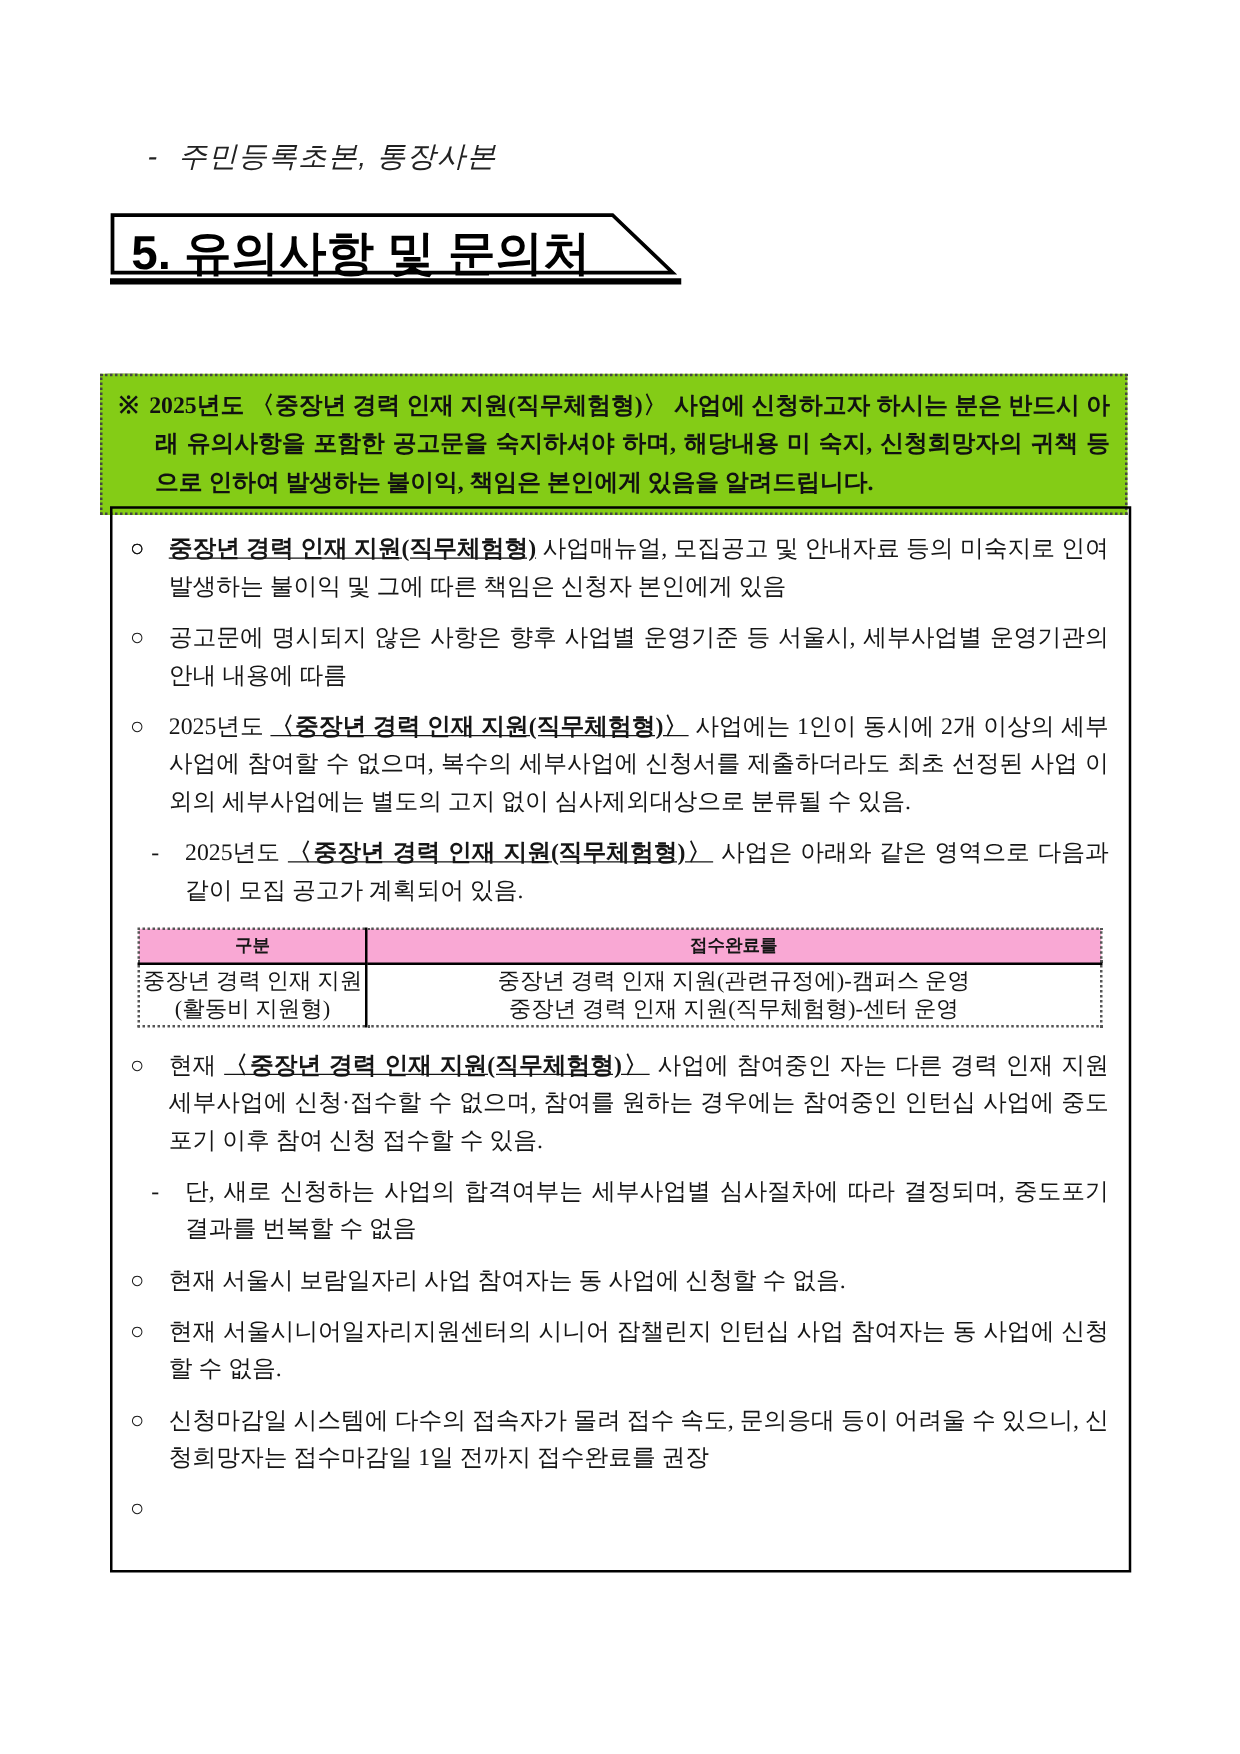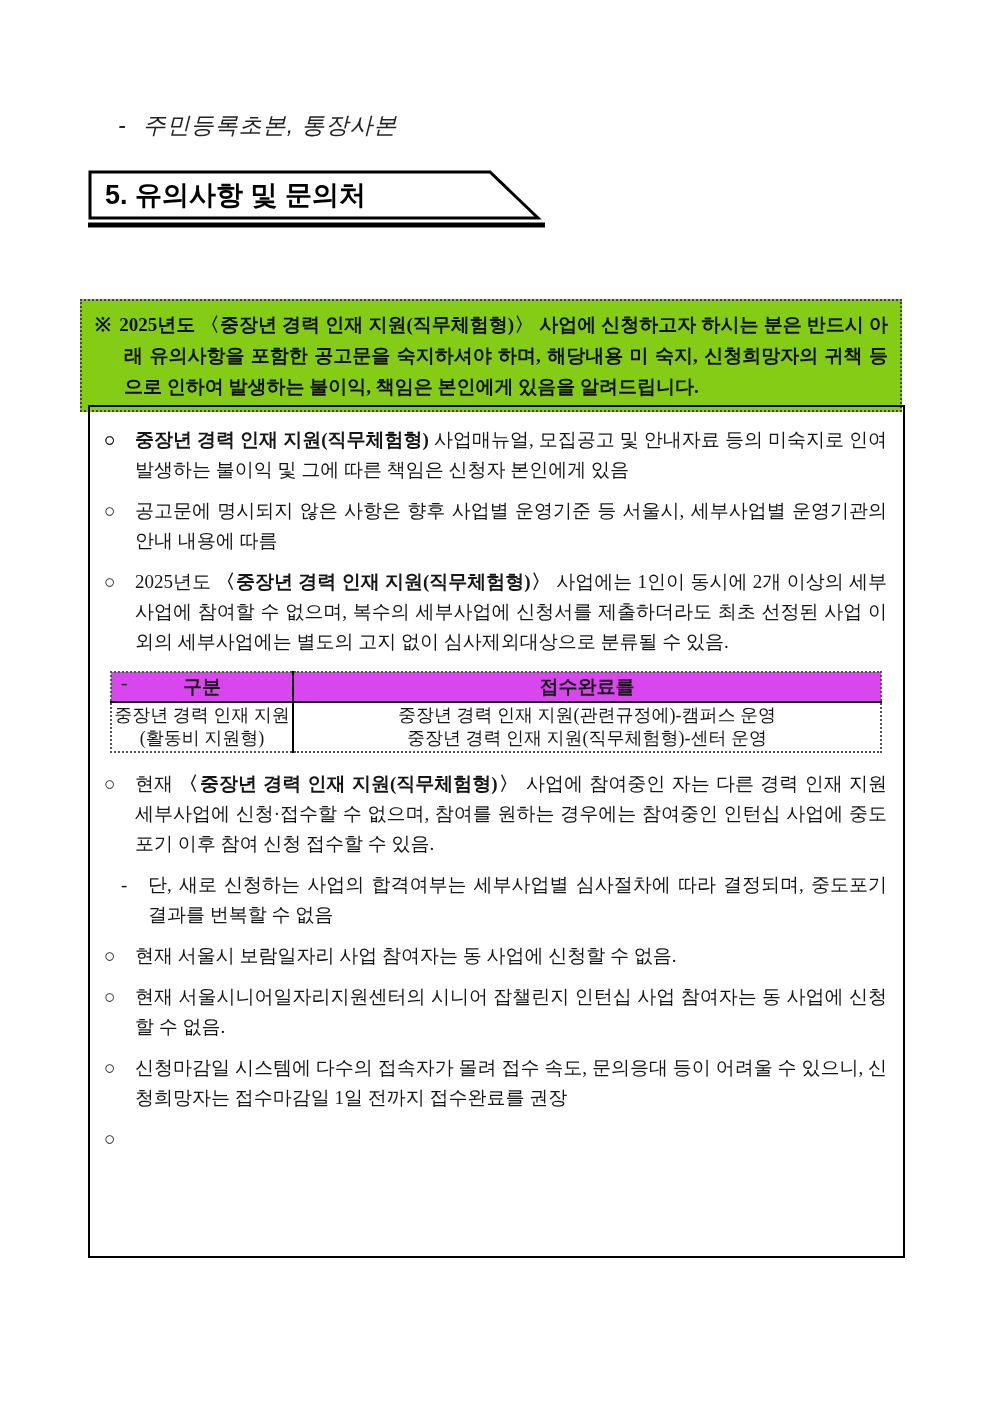--- a/index.html
+++ b/index.html
@@ -16,21 +16,21 @@
     font-size:23px;letter-spacing:1px;color:#222;font-style:italic;
   }
   .top-note .dash{margin-right:16px;}
 
   
   .banner{position:absolute;left:88px;top:170px;width:470px;height:60px;}
   .banner svg{position:absolute;left:0;top:0;}
   .banner .banner-title{
     position:absolute;left:17px;top:7px;
     font-family:"Liberation Sans","DejaVu Sans",sans-serif;
-    font-weight:bold;font-size:27px;letter-spacing:0px;color:#000;white-space:nowrap;
+    font-weight:bold;font-size:38px;letter-spacing:0px;color:#000;white-space:nowrap;
   }
 
   
   .subsection{
     position:absolute;left:86px;top:246px;display:flex;align-items:center;
     font-family:"Liberation Sans","DejaVu Sans",sans-serif;
     font-size:25px;letter-spacing:2px;color:#1a1a1a;margin-top:48px;
   }
   .square{width:20px;height:20px;border:2px solid #1a1a1a;display:inline-block;margin-right:14px;}
 
@@ -51,31 +51,31 @@
     position:absolute;left:88px;top:405px;width:817px;height:853px;box-sizing:border-box;
     border:2px solid #000;padding:7px 16px 6px 14px;overflow:hidden;
   }
   .item{
     position:relative;padding-left:31px;margin:11px 0;
     font-size:19px;line-height:30px;text-align:justify;color:#161616;
   }
   .item:first-child{margin-top:2px;}
   .item .bullet{position:absolute;left:0;top:0;font-size:19px;}
   .item.sub{margin-left:17px;padding-left:27px;}
-  .item .bd{font-weight:bold;}
+  .item .bd{font-weight:bold;text-decoration:underline;}
 
   
   .table-wrap{margin:14px 0 16px 6px;}
   table.sub-table{
     border-collapse:collapse;width:772px;table-layout:fixed;
     border:2px dotted #555;
     font-size:18px;text-align:center;color:#161616;
   }
   table.sub-table th{
-    background:#d946ef;font-weight:bold;font-size:19px;
+    background:#f9a8d4;font-weight:bold;font-size:14px;
     border-bottom:2px solid #000;padding:1px 2px;height:24px;
   }
   table.sub-table td{padding:1px 2px;vertical-align:middle;}
   table.sub-table .c1{width:176px;border-right:2px solid #000;}
   table.sub-table td div{line-height:23px;}
 </style>
 </head>
 <body>
 
 <div class="page">
@@ -116,20 +116,21 @@
         <div class="item">
     <span class="bullet">○</span>
     <span><span>공고문에 명시되지 않은 사항은 향후 사업별 운영기준 등 서울시, 세부사업별 운영기관의 안내 내용에 따름</span></span>
   </div>
         <div class="item">
     <span class="bullet">○</span>
     <span><span>2025년도 </span><span class="bd">〈중장년 경력 인재 지원(직무체험형)〉</span><span> 사업에는 1인이 동시에 2개 이상의 세부사업에 참여할 수 없으며, 복수의 세부사업에 신청서를 제출하더라도 최초 선정된 사업 이외의 세부사업에는 별도의 고지 없이 심사제외대상으로 분류될 수 있음.</span></span>
   </div>
         <div class="item sub">
     <span class="bullet">-</span>
+    <span><span>2025년도 </span><span class="bd">〈중장년 경력 인재 지원(직무체험형)〉</span><span> 사업은 아래와 같은 영역으로 다음과 같이 모집 공고가 계획되어 있음.</span></span>
   </div>
       </div>
 
     <div class="table-wrap">
       <table class="sub-table">
         <thead>
           <tr>
             <th class="c1">구분</th>
             <th>접수완료를</th>
           </tr>

